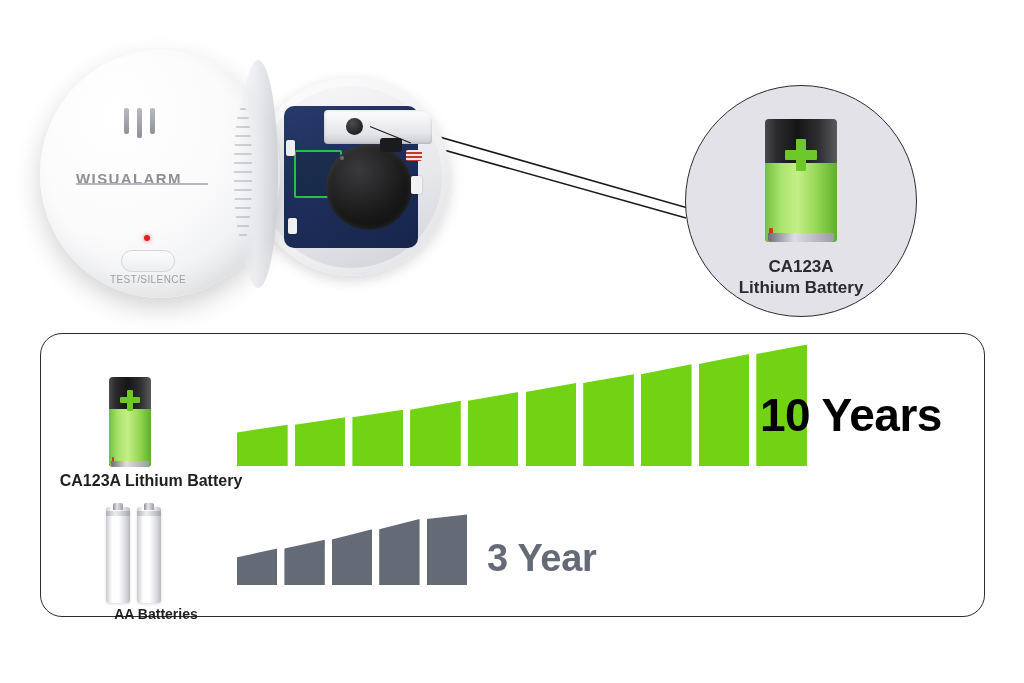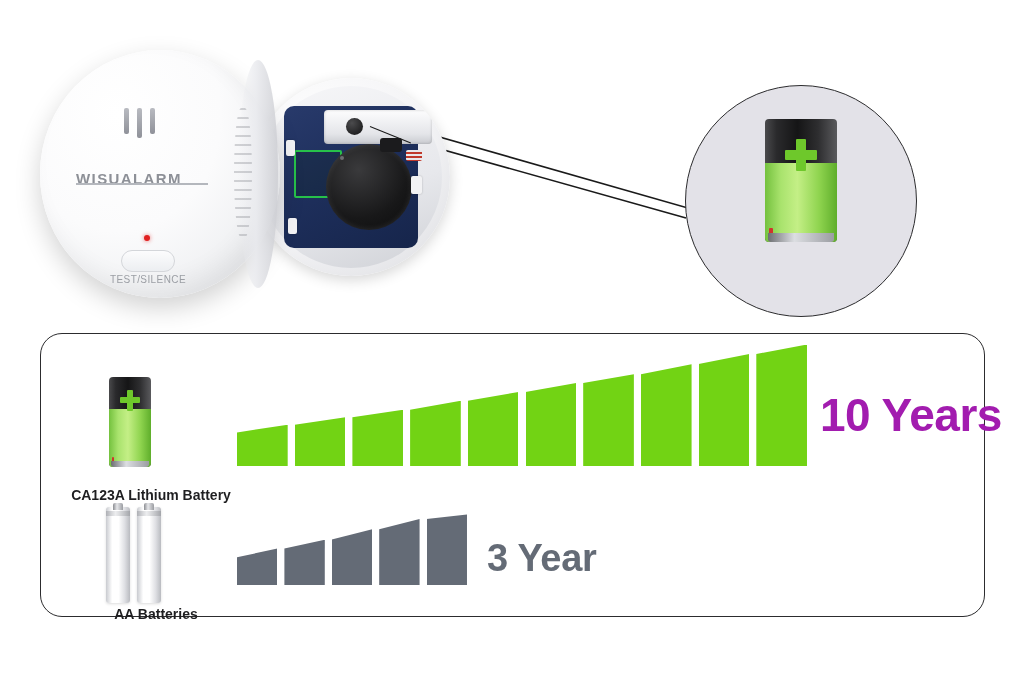--- a/index.html
+++ b/index.html
@@ -151,22 +151,22 @@
   }
   .row{position:absolute;left:0;right:0;}
   .row-label{
     position:absolute;text-align:center;font-weight:700;color:#1f1f21;white-space:nowrap;
   }
 
   .bars{position:absolute;}
   .bar{position:absolute;bottom:0;}
 
   .years-10{
-    position:absolute;left:820px;top:388px;
-    font-size:46px;font-weight:700;color:#a21caf;letter-spacing:-.5px;
+    position:absolute;left:760px;top:388px;
+    font-size:46px;font-weight:700;color:#000000;letter-spacing:-.5px;
   }
   .year-1{
     position:absolute;left:487px;top:537px;
     font-size:38px;font-weight:700;color:#646b76;letter-spacing:-.3px;
   }
 </style>
 </head>
 <body>
 
 <div class="stage">
@@ -216,36 +216,40 @@
     <div class="battery batt-big" style="width:72px;height:132px;">
       <div class="cap" style="width:26px;height:10px;"></div>
       <div class="body" style="top:9px;height:123px;">
         <div class="fill" style="height:64%;"></div>
         <div class="plus-v" style="left:50%;margin-left:-5px;top:20px;width:10px;height:32px;"></div>
         <div class="plus-h" style="left:50%;margin-left:-16px;top:31px;width:32px;height:10px;"></div>
         <div class="redspot"></div>
         <div class="foot" style="height:9px;"></div>
       </div>
     </div>
+    <div class="callout-label">
+      <div>CA123A</div>
+      <div>Lithium Battery</div>
+    </div>
   </div>
 
   <div class="panel">
 
     <div class="row">
       <div class="battery" style="position:absolute;left:68px;top:37px;width:42px;height:96px;">
         <div class="cap" style="width:16px;height:7px;"></div>
         <div class="body" style="top:6px;height:90px;">
           <div class="fill" style="height:64%;"></div>
           <div class="plus-v" style="left:50%;margin-left:-3px;top:13px;width:6px;height:21px;"></div>
           <div class="plus-h" style="left:50%;margin-left:-10px;top:20px;width:20px;height:6px;"></div>
           <div class="redspot"></div>
           <div class="foot" style="height:6px;"></div>
         </div>
       </div>
-      <div class="row-label" style="left:10px;top:138px;width:200px;font-size:14px;margin-top:15px;">CA123A Lithium Battery</div>
+      <div class="row-label" style="left:10px;top:138px;width:200px;font-size:16px;">CA123A Lithium Battery</div>
 
       <div class="bars" style="left:196px;top:20px;width:570px;height:112px;">
           <div class="bar" style="left: 0px; width: 50.7px; height: 41.1871px; background: rgb(114, 211, 20); clip-path: polygon(0px 7.5871px, 100% 0px, 100% 100%, 0px 100%);"></div>
           <div class="bar" style="left: 57.7px; width: 50.7px; height: 48.7742px; background: rgb(114, 211, 20); clip-path: polygon(0px 7.5871px, 100% 0px, 100% 100%, 0px 100%);"></div>
           <div class="bar" style="left: 115.4px; width: 50.7px; height: 56.3613px; background: rgb(114, 211, 20); clip-path: polygon(0px 7.5871px, 100% 0px, 100% 100%, 0px 100%);"></div>
           <div class="bar" style="left: 173.1px; width: 50.7px; height: 65.2129px; background: rgb(114, 211, 20); clip-path: polygon(0px 8.85161px, 100% 0px, 100% 100%, 0px 100%);"></div>
           <div class="bar" style="left: 230.8px; width: 50.7px; height: 74.0645px; background: rgb(114, 211, 20); clip-path: polygon(0px 8.85161px, 100% 0px, 100% 100%, 0px 100%);"></div>
           <div class="bar" style="left: 288.5px; width: 50.7px; height: 82.9161px; background: rgb(114, 211, 20); clip-path: polygon(0px 8.85161px, 100% 0px, 100% 100%, 0px 100%);"></div>
           <div class="bar" style="left: 346.2px; width: 50.7px; height: 91.7677px; background: rgb(114, 211, 20); clip-path: polygon(0px 8.85161px, 100% 0px, 100% 100%, 0px 100%);"></div>
           <div class="bar" style="left: 403.9px; width: 50.7px; height: 101.884px; background: rgb(114, 211, 20); clip-path: polygon(0px 10.1161px, 100% 0px, 100% 100%, 0px 100%);"></div>

